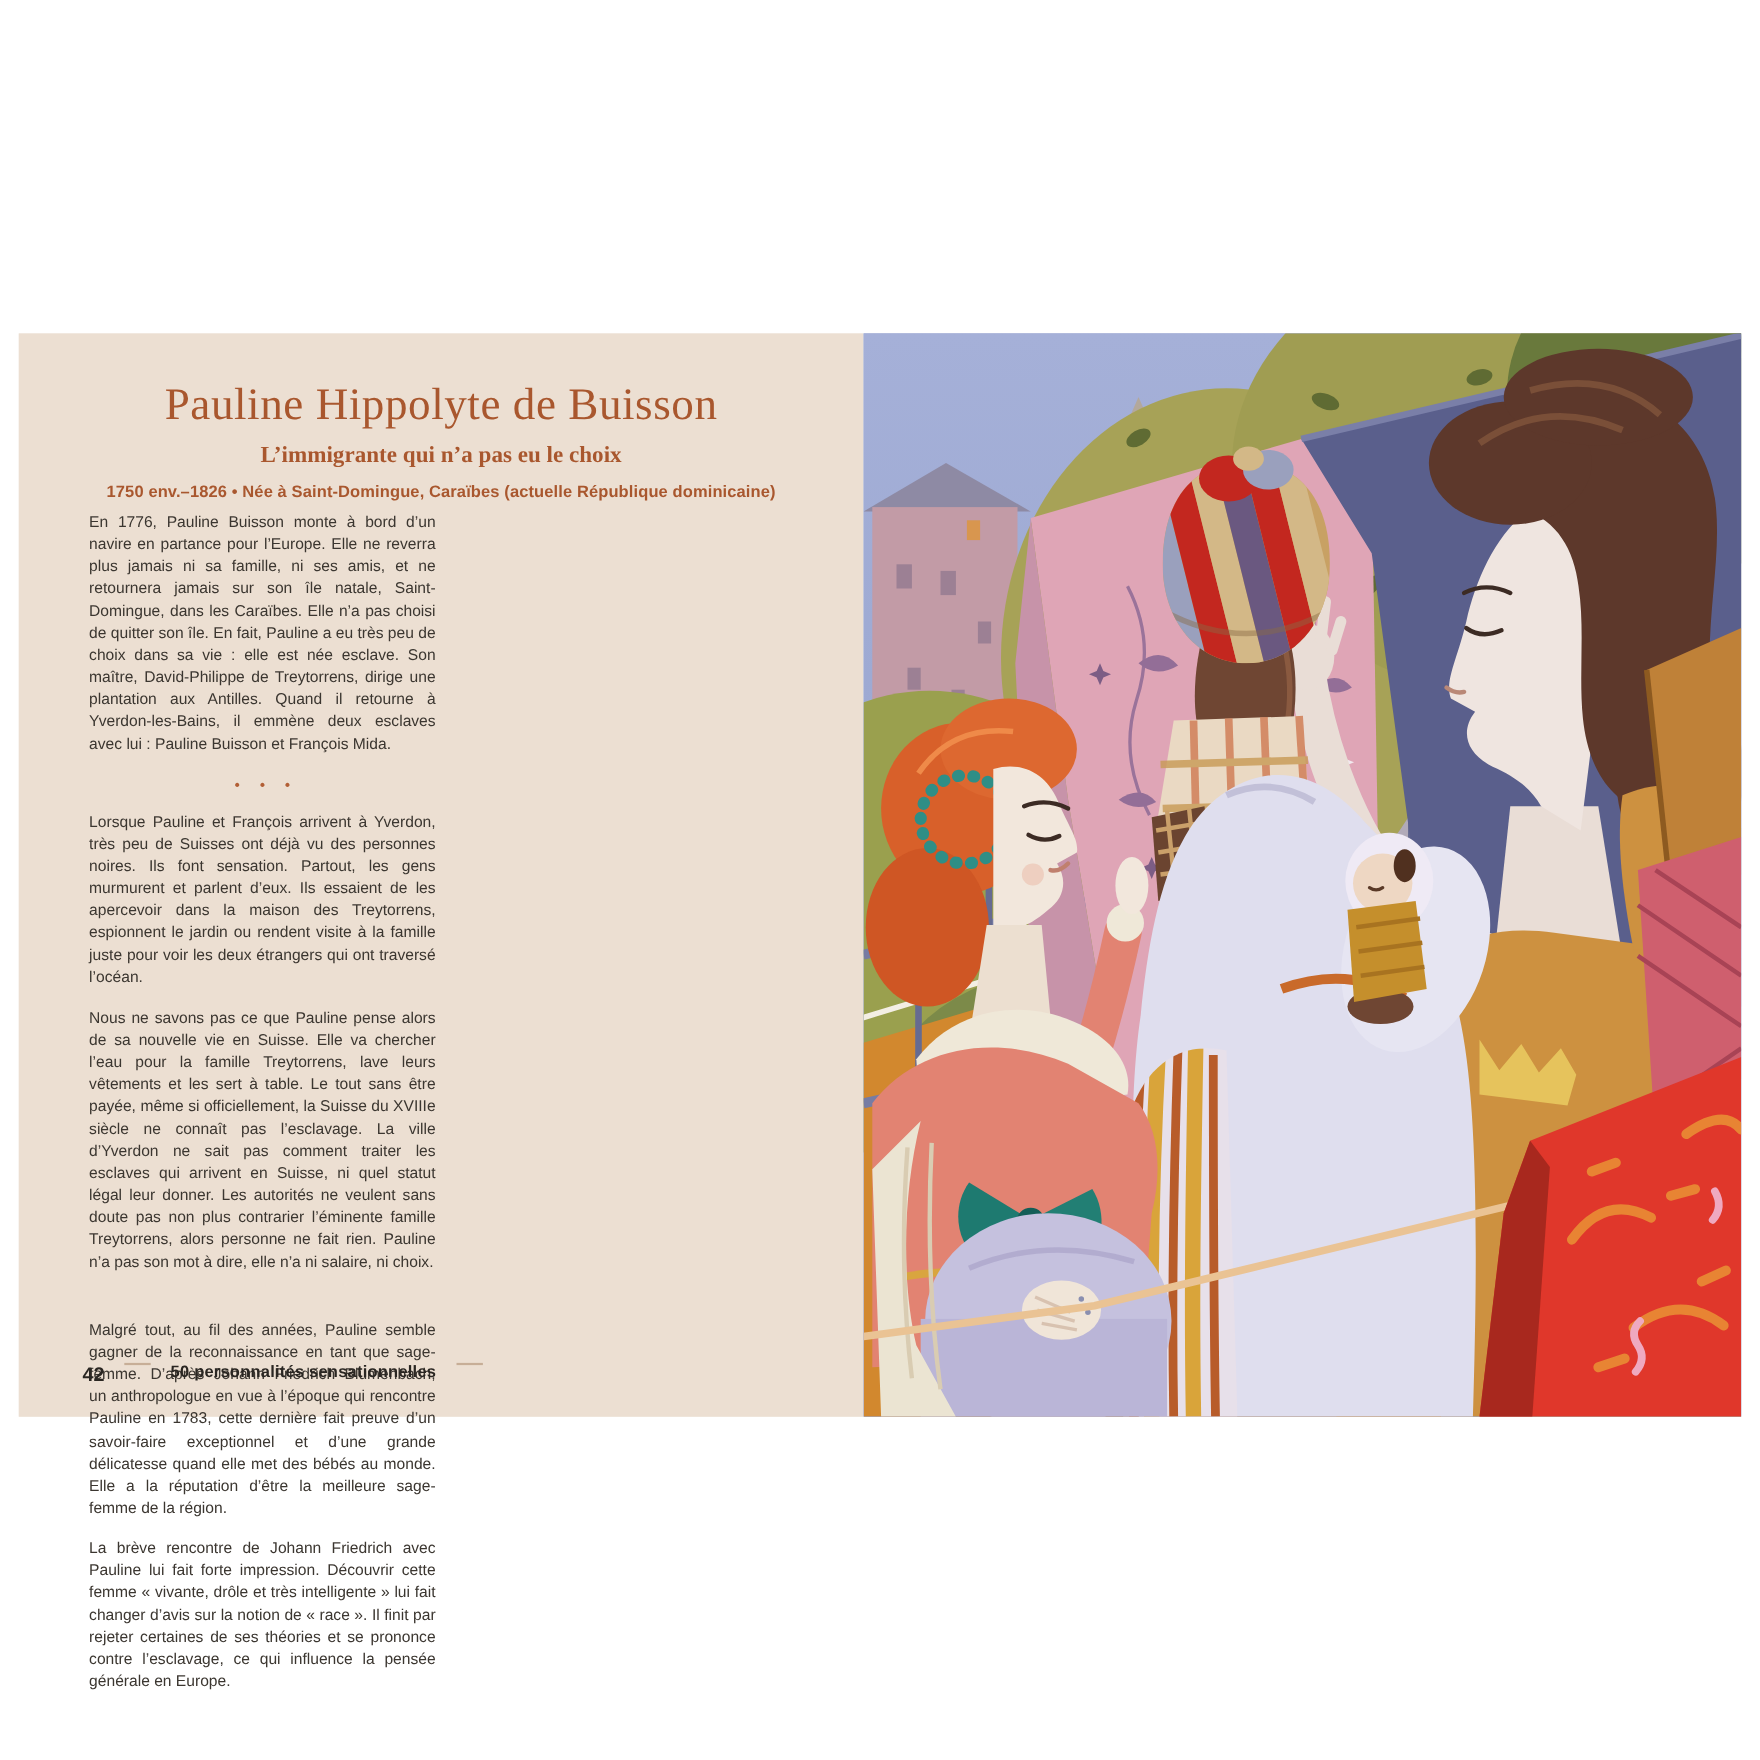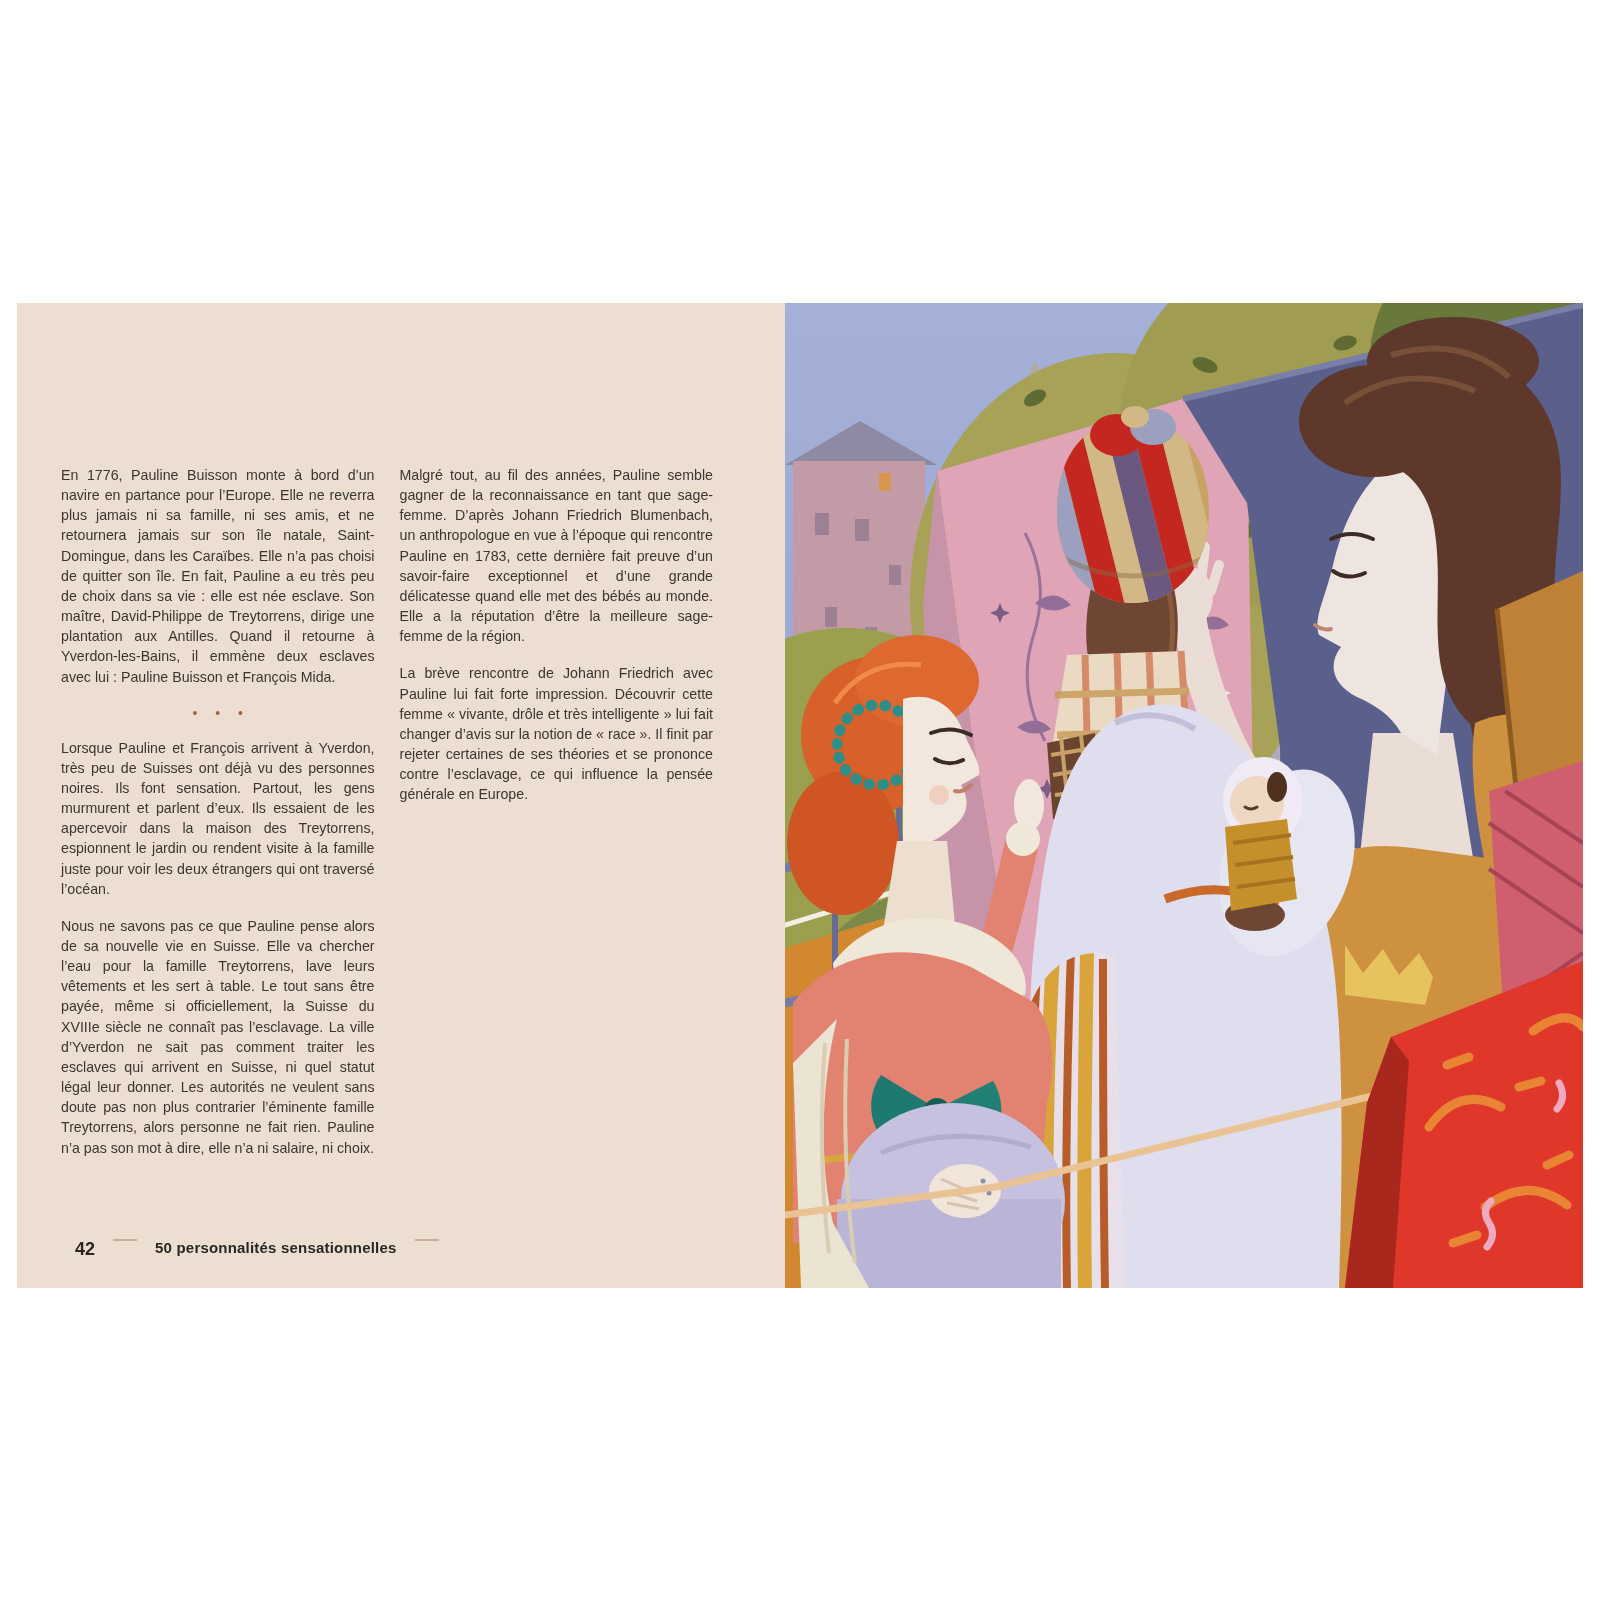--- a/index.html
+++ b/index.html
@@ -7,21 +7,21 @@
   .spread{position:absolute;left:17px;top:303px;width:1566px;height:985px;display:flex;}
   .left-page{position:relative;width:768px;height:985px;background:#ecdfd2;flex:0 0 auto;}
   .right-page{position:relative;width:798px;height:985px;flex:0 0 auto;overflow:hidden;background:#9aa7d0;}
   .right-page svg{display:block;width:798px;height:985px;}
 
   .header{position:absolute;top:42px;left:0;right:0;text-align:center;color:#a9572e;}
   .title{font-family:"Liberation Serif", serif;font-size:41px;font-weight:500;letter-spacing:.5px;line-height:1.1;}
   .subtitle{font-family:"Liberation Serif", serif;font-size:21px;font-weight:700;margin-top:11px;}
   .meta{font-size:15px;font-weight:700;margin-top:13px;letter-spacing:.1px;}
 
-  .columns{position:absolute;top:162px;left:44px;width:652px;display:flex;gap:25px;}
+  .columns{position:absolute;top:162px;left:64px;width:652px;display:flex;gap:25px;flex-direction:column;}
   .col{width:315px;font-size:14.2px;line-height:1.42;color:#3b3630;text-align:justify;
        hyphens:auto;-webkit-hyphens:auto;}
   .col p{margin:0 0 17px 0;}
   .dots{text-align:center;color:#b25f36;font-size:14px;letter-spacing:7px;margin:2px 0 14px 0;text-indent:7px;}
 
   .quote-block{position:absolute;top:826px;left:84px;width:600px;text-align:center;color:#a9572e;
        font-family:"Liberation Serif", serif;}
   .quote{font-size:21px;font-weight:700;line-height:1.42;}
   .attribution{font-size:15.5px;font-weight:700;margin-top:12px;}
 
@@ -31,20 +31,25 @@
   .dash.right{margin:0 0 0 18px;}
   .book-title{font-size:15px;font-weight:700;letter-spacing:.2px;}
 </style>
 </head>
 <body>
 
 <div class="spread">
 
   <div class="left-page">
 
+    <div class="header">
+      <div class="title">Pauline Hippolyte de Buisson</div>
+      <div class="subtitle">L’immigrante qui n’a pas eu le choix</div>
+      <div class="meta">1750 env.–1826 • Née à Saint-Domingue, Caraïbes (actuelle République dominicaine)</div>
+    </div>
 
     <div class="columns">
       <div class="col">
         <p>En 1776, Pauline Buisson monte à bord d’un navire en partance pour l’Europe. Elle ne reverra plus jamais ni sa famille, ni ses amis, et ne retournera jamais sur son île natale, Saint-Domingue, dans les Caraïbes. Elle n’a pas choisi de quitter son île. En fait, Pauline a eu très peu de choix dans sa vie : elle est née esclave. Son maître, David-Philippe de Treytorrens, dirige une plantation aux Antilles. Quand il retourne à Yverdon-les-Bains, il emmène deux esclaves avec lui : Pauline Buisson et François Mida.</p>
         <div class="dots">• • •</div>
         <p>Lorsque Pauline et François arrivent à Yverdon, très peu de Suisses ont déjà vu des personnes noires. Ils font sensation. Partout, les gens murmurent et parlent d’eux. Ils essaient de les apercevoir dans la maison des Treytorrens, espionnent le jardin ou rendent visite à la famille juste pour voir les deux étrangers qui ont traversé l’océan.</p>
         <p>Nous ne savons pas ce que Pauline pense alors de sa nouvelle vie en Suisse. Elle va chercher l’eau pour la famille Treytorrens, lave leurs vêtements et les sert à table. Le tout sans être payée, même si officiellement, la Suisse du XVIIIe siècle ne connaît pas l’esclavage. La ville d’Yverdon ne sait pas comment traiter les esclaves qui arrivent en Suisse, ni quel statut légal leur donner. Les autorités ne veulent sans doute pas non plus contrarier l’éminente famille Treytorrens, alors personne ne fait rien. Pauline n’a pas son mot à dire, elle n’a ni salaire, ni choix.</p>
       </div>
       <div class="col">
         <p>Malgré tout, au fil des années, Pauline semble gagner de la reconnaissance en tant que sage-femme. D’après Johann Friedrich Blumenbach, un anthropologue en vue à l’époque qui rencontre Pauline en 1783, cette dernière fait preuve d’un savoir-faire exceptionnel et d’une grande délicatesse quand elle met des bébés au monde. Elle a la réputation d’être la meilleure sage-femme de la région.</p>

